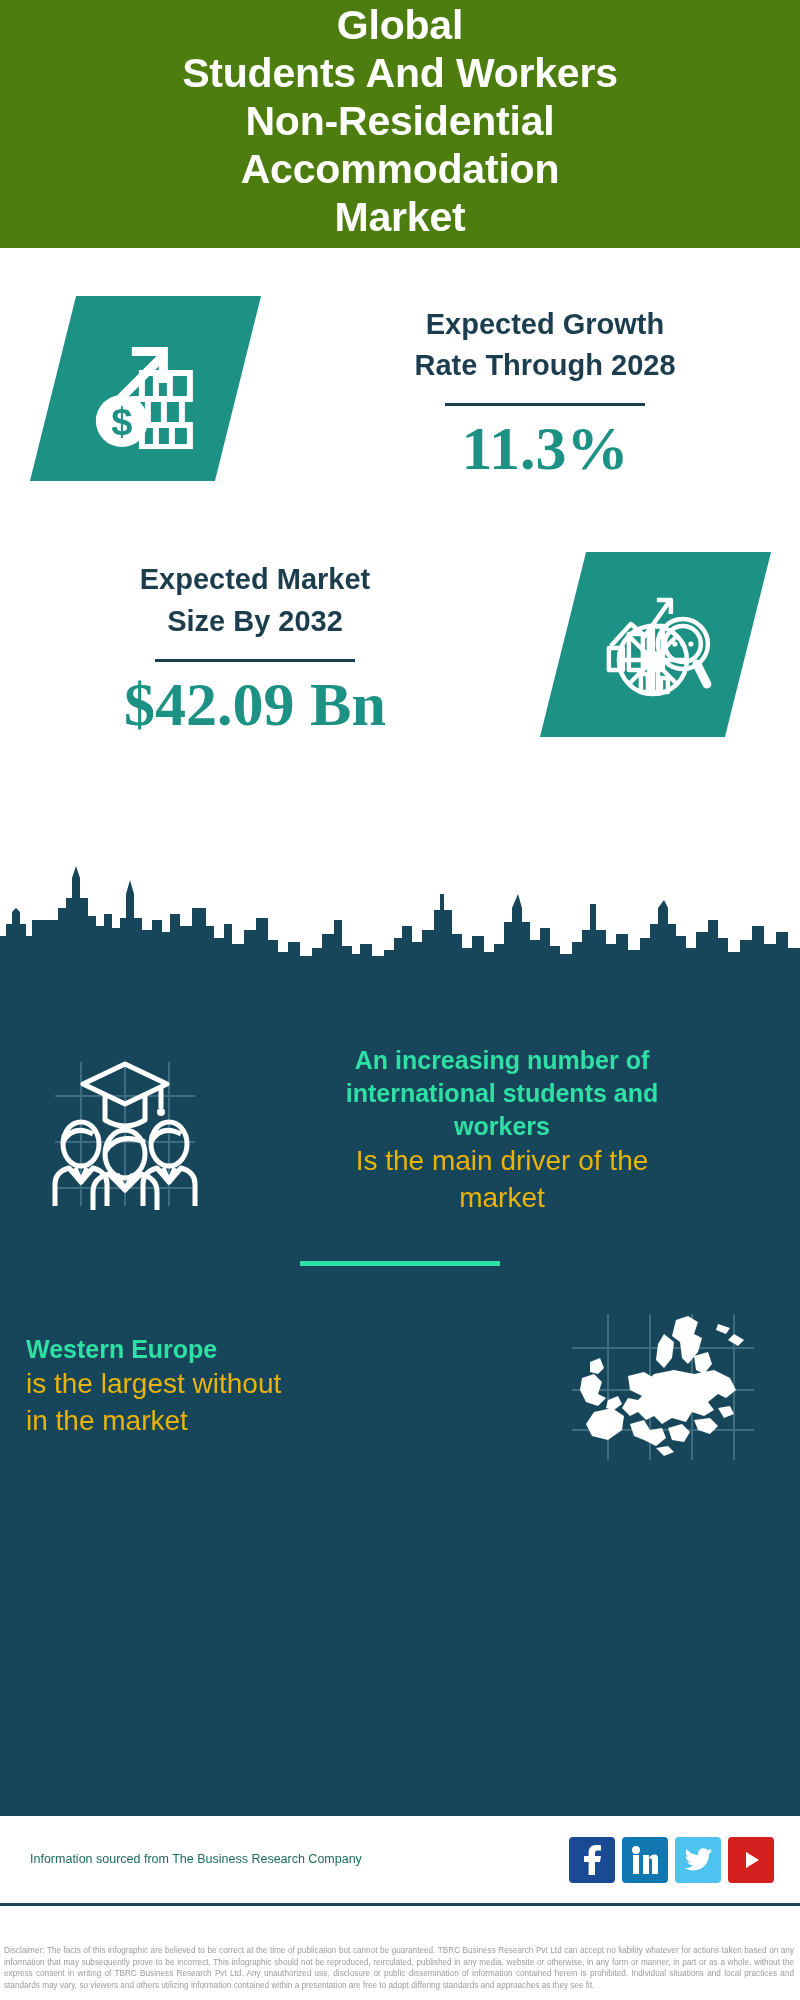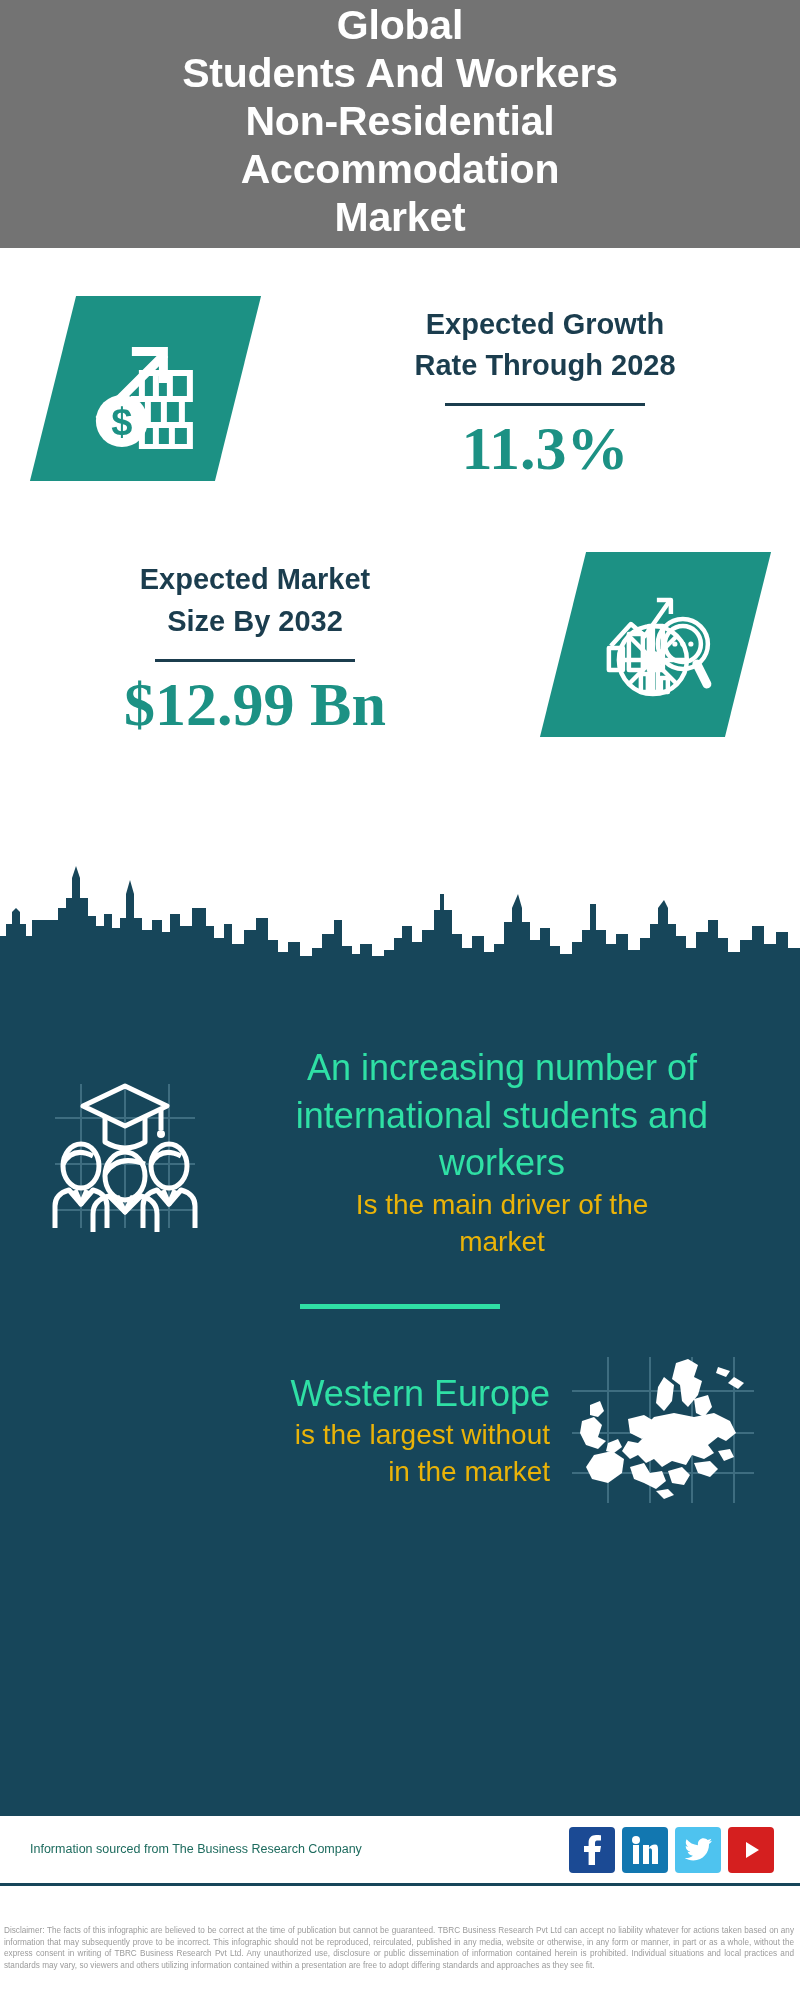--- a/index.html
+++ b/index.html
@@ -6,21 +6,21 @@
   html, body { width:800px; height:2000px; }
   body {
     font-family: "Liberation Sans", sans-serif;
     background:#ffffff;
     position:relative;
     overflow:hidden;
   }
 
   
   .header {
-    background:#737373;
+    background:#4d7c0f;
     height:248px;
     display:flex;
     align-items:center;
     justify-content:center;
     padding:6px 0 10px;
   }
   .header-title {
     color:#ffffff;
     font-size:41px;
     font-weight:bold;
@@ -83,43 +83,43 @@
     display:block;
   }
 
   .driver-block {
     display:flex; align-items:center;
     padding:84px 22px 0 30px;
   }
   .driver-icon { width:190px; flex:none; display:flex; justify-content:center; }
   .driver-copy { flex:1; text-align:center; padding-left:6px; }
   .hl-green {
-    color:#2fe0a5; font-size:36px; font-weight:normal; line-height:1.32;
+    color:#2fe0a5; font-size:25px; font-weight:bold; line-height:1.32;
     display:block; white-space:pre-line;
   }
   .hl-white {
     color:#eab308; font-size:28px; line-height:1.32;
     display:block; white-space:pre-line;
   }
 
   .divider {
     width:200px; height:5px; background:#2fe0a5;
     margin:44px auto 0;
   }
 
   .region-block {
     display:flex; align-items:center;
     padding:46px 24px 0 26px;
   }
-  .region-copy { flex:1; text-align:right; }
+  .region-copy { flex:1; text-align:left; }
   .region-map { width:226px; flex:none; display:flex; justify-content:center; }
 
   
   .footer {
-    height:70px; background:#ffffff;
+    height:90px; background:#ffffff;
     display:flex; align-items:center;
     padding:0 26px 0 30px;
     border-bottom:3px solid #17465a;
   }
   .source-text { flex:1; }
   .source-line { color:#1d6b5e; font-size:12.5px; line-height:1.7; }
   .socials { display:flex; gap:7px; align-items:center; }
   .social {
     width:46px; height:46px; border-radius:4px;
     display:flex; align-items:center; justify-content:center;
@@ -182,21 +182,21 @@
       <div class="stat-rule"></div>
       <div class="stat-value">11.3%</div>
     </div>
   </div>
 
   <div class="stat-row row2">
     <div class="stat-text">
       <div class="stat-label">Expected Market
 Size By 2032</div>
       <div class="stat-rule"></div>
-      <div class="stat-value">$12.99 Bn</div>
+      <div class="stat-value">$42.09 Bn</div>
     </div>
     <div class="tile-wrap-right">
       <div class="tile">
         <svg width="118" height="118" viewBox="0 0 118 118">
           <g fill="none" stroke="#ffffff" stroke-width="4.5" stroke-linejoin="round">
             <polyline points="14,60 34,38 48,50 72,16"></polyline>
             <polyline points="60,14 74,14 74,28"></polyline>
             <rect x="12" y="62" width="14" height="22"></rect>
             <rect x="32" y="48" width="14" height="36"></rect>
             <rect x="52" y="40" width="14" height="44"></rect>

